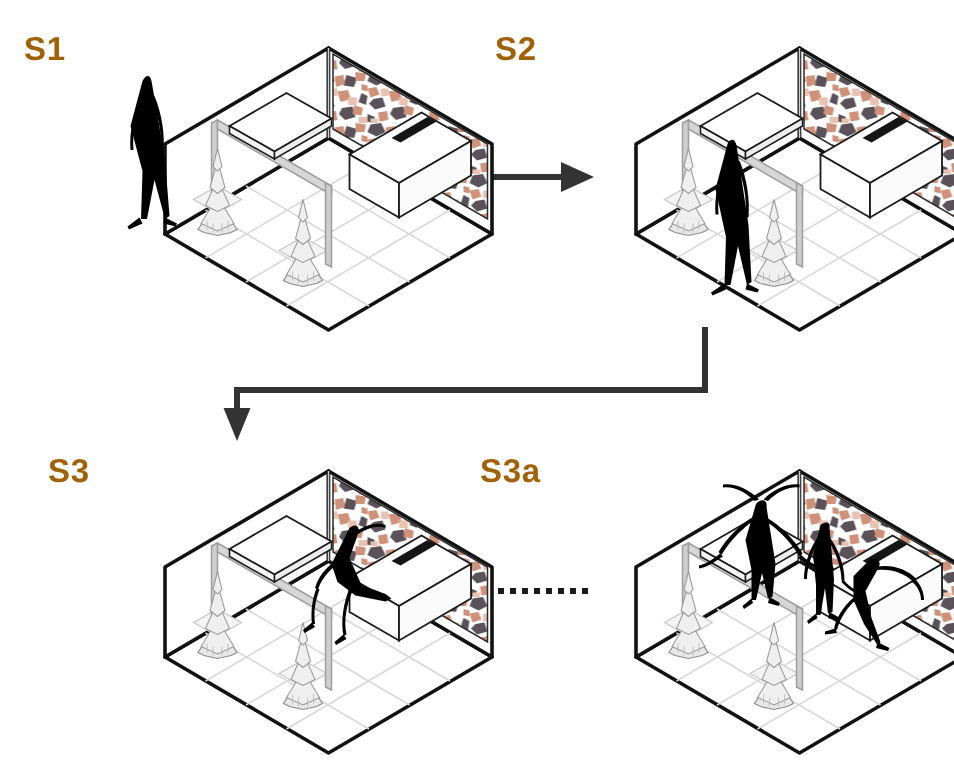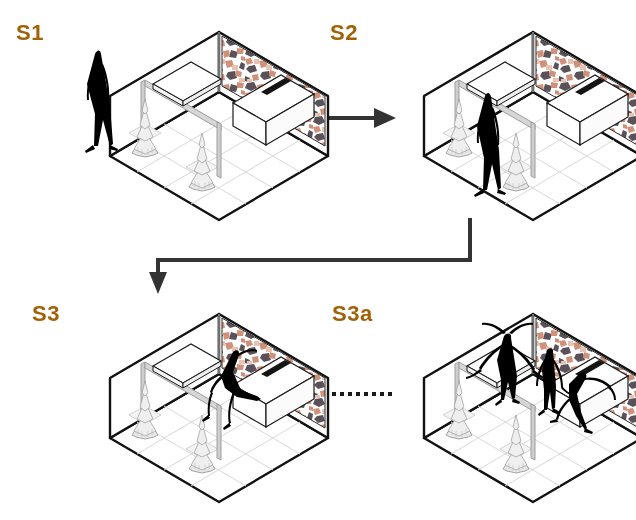--- a/index.html
+++ b/index.html
@@ -26,21 +26,21 @@
   .connector{position:absolute;}
 </style>
 </head>
 <body>
 
 <div id="stage">
 
   <div class="step-label" style="left:16px;top:22px;">S1</div>
   <div class="step-label" style="left:330px;top:22px;">S2</div>
   <div class="step-label" style="left:32px;top:303px;">S3</div>
-  <div class="step-label" style="left:332px;top:303px;">S3a</div>
+  <div class="step-label" style="left:320px;top:303px;">S3a</div>
 
   <svg class="connector" style="left:318px;top:100px;" width="80" height="36">
     <line x1="2" y1="18" x2="58" y2="18" stroke="#333333" stroke-width="4"></line>
     <polygon points="56,8 78,18 56,28" fill="#333333"></polygon>
   </svg>
 
   <svg class="connector" style="left:148px;top:216px;" width="340" height="86">
     <polyline points="322,2 322,44 10,44 10,58" fill="none" stroke="#333333" stroke-width="4" stroke-linejoin="miter"></polyline>
     <polygon points="1,56 19,56 10,78" fill="#333333"></polygon>
   </svg>

